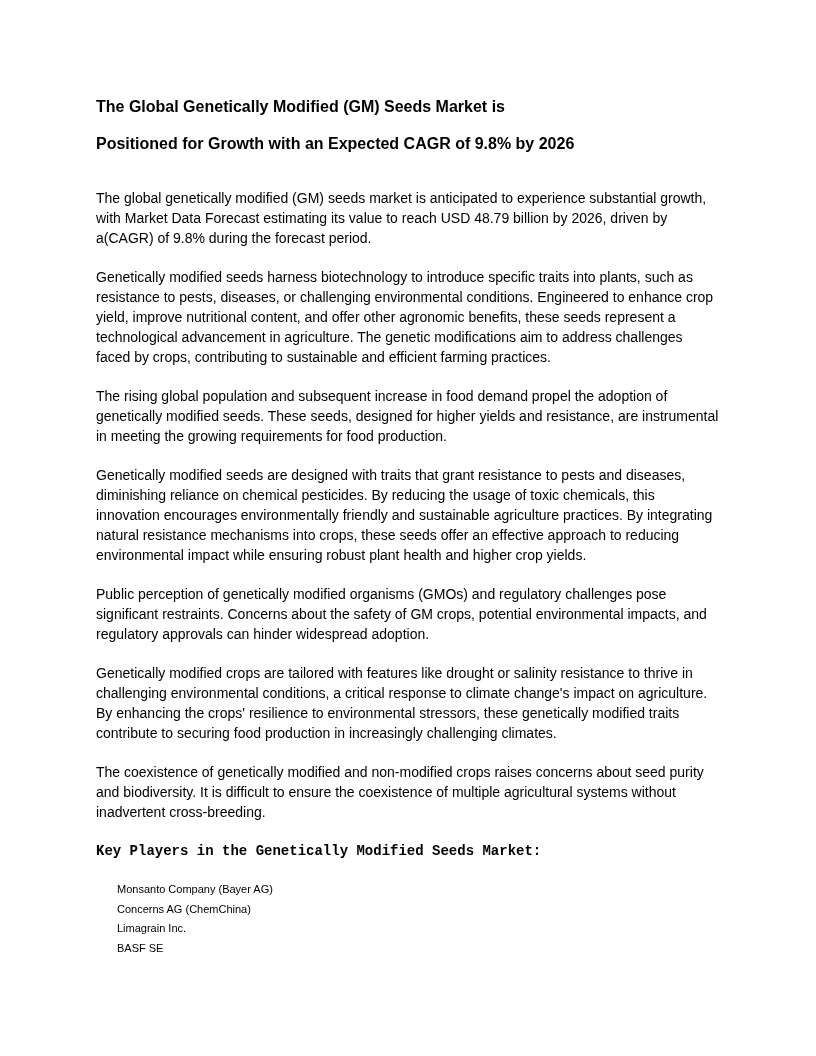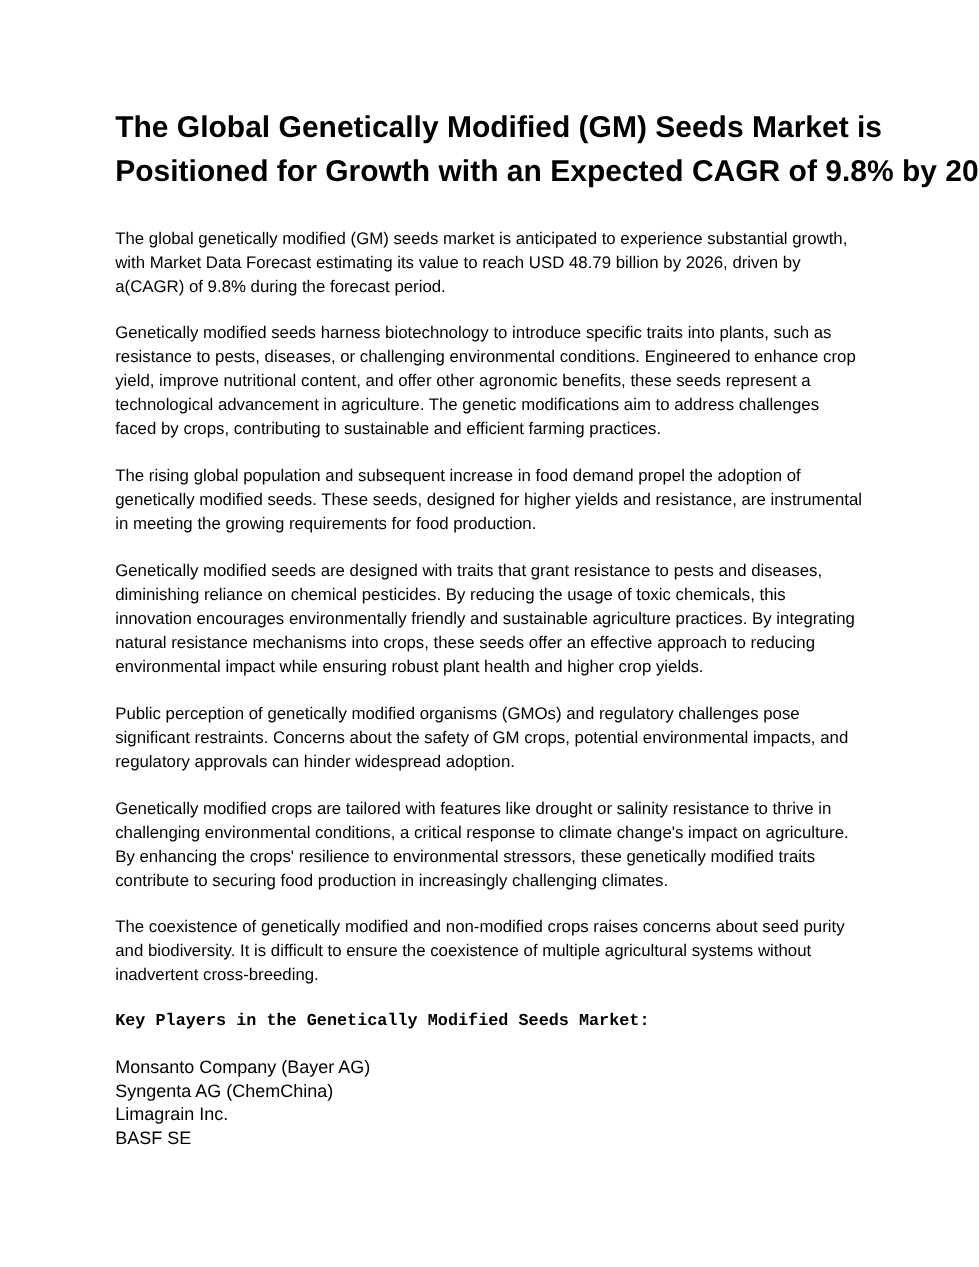--- a/index.html
+++ b/index.html
@@ -16,43 +16,44 @@
   }
   .page {
     box-sizing: border-box;
     width: 816px;
     height: 1056px;
     padding: 88px 96px 40px 96px;
     background: #ffffff;
   }
   .doc-title {
     font-weight: bold;
-    font-size: 25px;
+    font-size: 16px;
     line-height: 37px;
     margin: 0 0 26px 0;
   }
   .doc-title .title-line {
     white-space: nowrap;
   }
   .para {
     font-size: 14px;
     line-height: 20px;
     margin: 0 0 19px 0;
     text-align: left;
   }
   .para.bold {
     font-weight: bold;
     font-family: Liberation Mono, monospace;
   }
   .players {
     margin-top: 0;
   }
   .player-line {
-    font-size: 15px;
+    font-size: 11px;
     line-height: 19.5px;
+    margin-left: 21px;
   }
 </style>
 </head>
 <body>
 
 <div class="page">
 
   <h1 class="doc-title">
     <div class="title-line">The Global Genetically Modified (GM) Seeds Market is</div>
     <div class="title-line">Positioned for Growth with an Expected CAGR of 9.8% by 2026</div>
@@ -69,18 +70,18 @@
   <p class="para">Public perception of genetically modified organisms (GMOs) and regulatory challenges pose significant restraints. Concerns about the safety of GM crops, potential environmental impacts, and regulatory approvals can hinder widespread adoption.</p>
 
   <p class="para">Genetically modified crops are tailored with features like drought or salinity resistance to thrive in challenging environmental conditions, a critical response to climate change's impact on agriculture. By enhancing the crops' resilience to environmental stressors, these genetically modified traits contribute to securing food production in increasingly challenging climates.</p>
 
   <p class="para">The coexistence of genetically modified and non-modified crops raises concerns about seed purity and biodiversity. It is difficult to ensure the coexistence of multiple agricultural systems without inadvertent cross-breeding.</p>
 
   <p class="para bold">Key Players in the Genetically Modified Seeds Market:</p>
 
   <div class="players">
     <div class="player-line">Monsanto Company (Bayer AG)</div>
-    <div class="player-line">Syngenta AG (ChemChina)</div>
+    <div class="player-line">Concerns AG (ChemChina)</div>
     <div class="player-line">Limagrain Inc.</div>
     <div class="player-line">BASF SE</div>
   </div>
 
 </div>
 
 </body></html>

